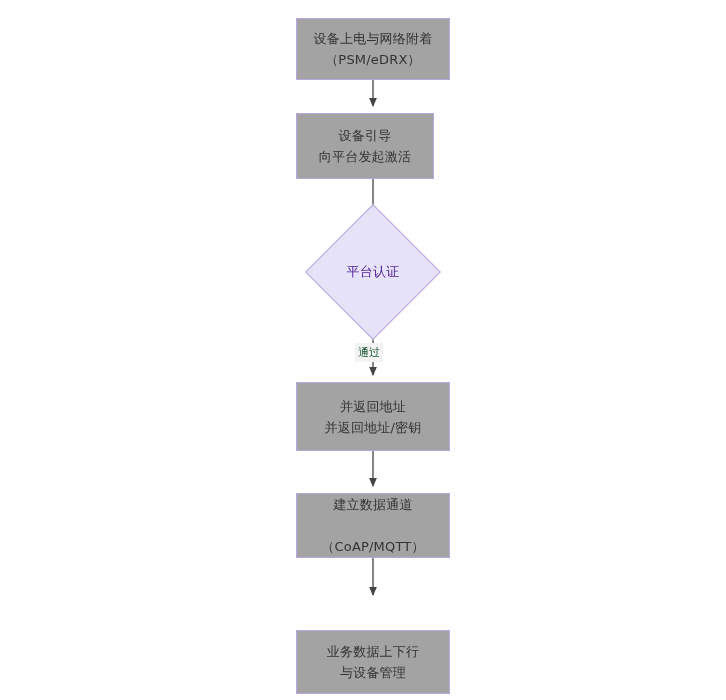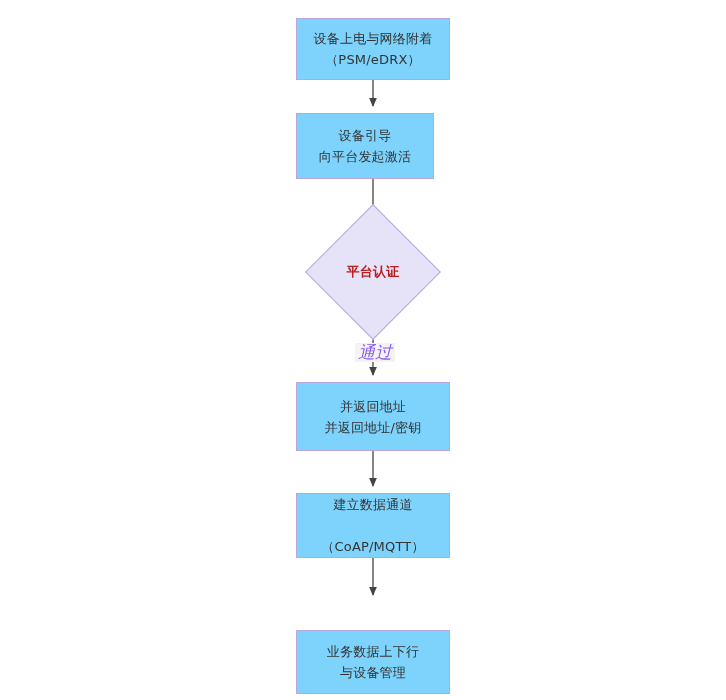--- a/index.html
+++ b/index.html
@@ -21,21 +21,21 @@
   .flow-svg {
     position: absolute;
     left: 0;
     top: 0;
     width: 726px;
     height: 700px;
   }
   .node {
     position: absolute;
     box-sizing: border-box;
-    background: #7dd3fc;
+    background: #a3a3a3;
     border: 1.4px solid #b8a6e0;
     display: flex;
     flex-direction: column;
     align-items: center;
     justify-content: center;
     color: #333333;
     font-size: 13px;
     line-height: 21px;
     text-align: center;
     letter-spacing: 0.2px;
@@ -58,38 +58,36 @@
     width: 100%;
     height: 100%;
     background: #e6e2f8;
     border: 1.4px solid #b8a6e0;
     box-sizing: border-box;
     transform: rotate(45deg);
   }
   .decision-label {
     position: relative;
     z-index: 3;
-    color: #b91c1c;
+    color: #4c1d95;
     font-size: 13px;
     line-height: 20px;
     text-align: left;
     letter-spacing: 0.2px;
     white-space: nowrap;
-    font-weight: bold;
   }
   .edge-label {
     position: absolute;
     z-index: 4;
-    color: #8b5cf6;
-    font-size: 17px;
+    color: #14532d;
+    font-size: 11px;
     line-height: 17px;
     background: #f3f3f3;
     padding: 1px 3px;
     white-space: nowrap;
-    font-style: italic;
   }
 </style>
 </head>
 <body>
 
 <div id="canvas">
 
   <svg class="flow-svg" viewBox="0 0 726 700" xmlns="http://www.w3.org/2000/svg">
     <defs>
       <marker id="arrowhead" markerWidth="8" markerHeight="8" refX="6.2" refY="3" orient="auto" markerUnits="strokeWidth">

